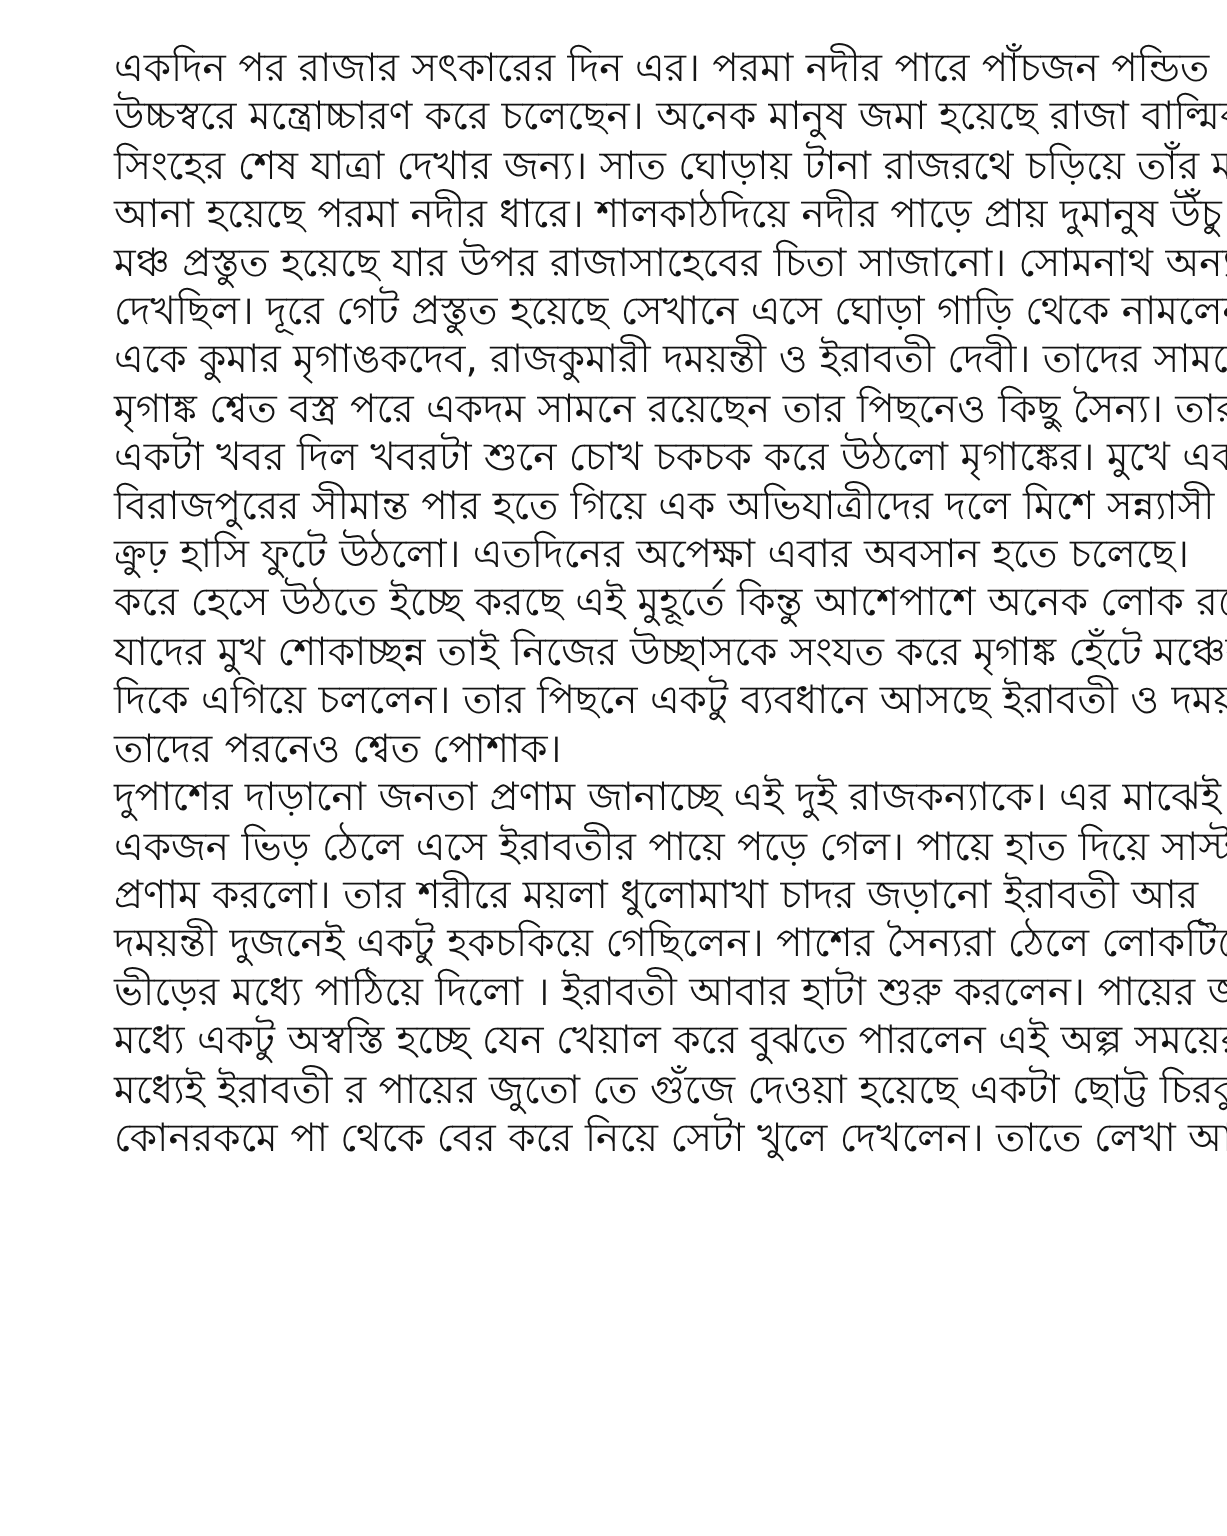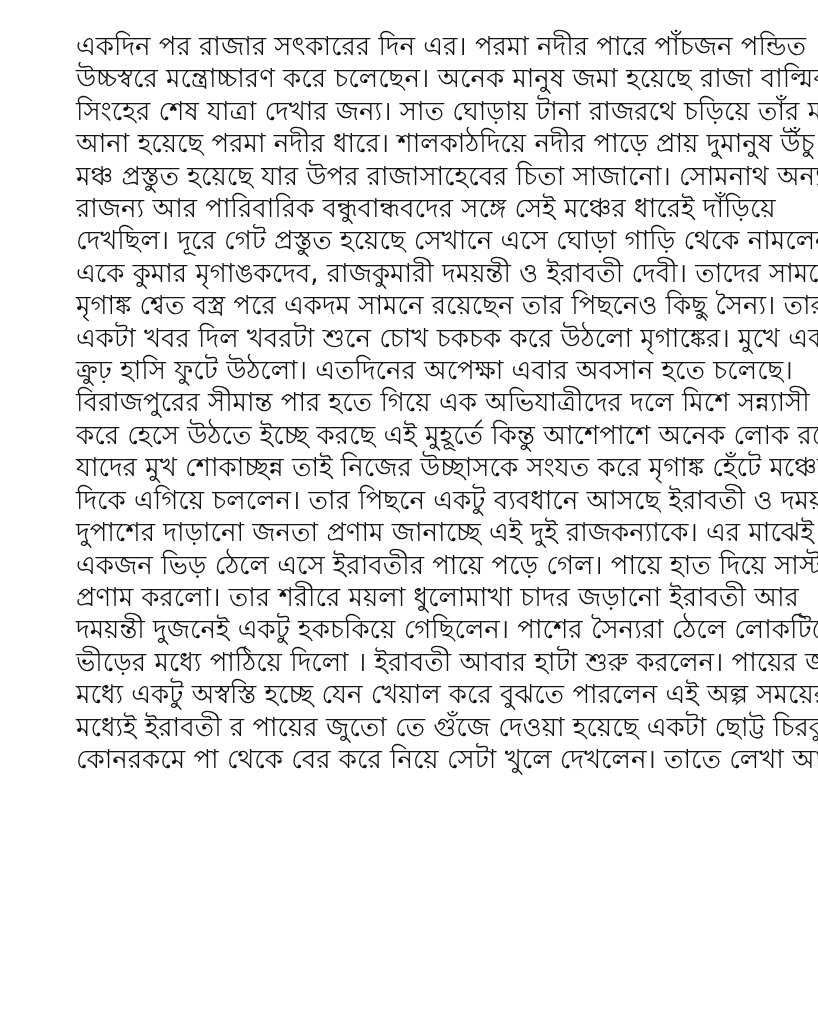--- a/index.html
+++ b/index.html
@@ -35,30 +35,30 @@
 </head>
 <body>
 
 <div class="page">
   <div class="text-block">
       <div class="text-line">একদিন পর রাজার সৎকারের দিন এর। পরমা নদীর পারে পাঁচজন পন্ডিত</div>
       <div class="text-line">উচ্চস্বরে মন্ত্রোচ্চারণ করে চলেছেন। অনেক মানুষ জমা হয়েছে রাজা বাল্মিকী</div>
       <div class="text-line">সিংহের শেষ যাত্রা দেখার জন্য। সাত ঘোড়ায় টানা রাজরথে চড়িয়ে তাঁর মরদেহ</div>
       <div class="text-line">আনা হয়েছে পরমা নদীর ধারে। শালকাঠদিয়ে নদীর পাড়ে প্রায় দুমানুষ উঁচু এক</div>
       <div class="text-line">মঞ্চ প্রস্তুত হয়েছে যার উপর রাজাসাহেবের চিতা সাজানো। সোমনাথ অন্যান্য</div>
-      <div class="text-line">রাজন্য আর পারিবারিক বন্ধুবান্ধবদের সঙ্গে সেই মঞ্চের ধারেই দাঁড়িয়ে</div>
       <div class="text-line">দেখছিল। দূরে গেট প্রস্তুত হয়েছে সেখানে এসে ঘোড়া গাড়ি থেকে নামলেন্ একে</div>
       <div class="text-line">একে কুমার মৃগাঙকদেব, রাজকুমারী দময়ন্তী ও ইরাবতী দেবী। তাদের সামনে</div>
       <div class="text-line">মৃগাঙ্ক শ্বেত বস্ত্র পরে একদম সামনে রয়েছেন তার পিছনেও কিছু সৈন্য। তারপর</div>
       <div class="text-line">একটা খবর দিল খবরটা শুনে চোখ চকচক করে উঠলো মৃগাঙ্কের। মুখে একটা</div>
+      <div class="text-line">বিরাজপুরের সীমান্ত পার হতে গিয়ে এক অভিযাত্রীদের দলে মিশে সন্ন্যাসী</div>
       <div class="text-line">ক্রুঢ় হাসি ফুটে উঠলো। এতদিনের অপেক্ষা এবার অবসান হতে চলেছে।</div>
-      <div class="text-line">বিরাজপুরের সীমান্ত পার হতে গিয়ে এক অভিযাত্রীদের দলে মিশে সন্ন্যাসী</div>
       <div class="text-line">করে হেসে উঠতে ইচ্ছে করছে এই মুহূর্তে কিন্তু আশেপাশে অনেক লোক রয়েছে</div>
       <div class="text-line">যাদের মুখ শোকাচ্ছন্ন তাই নিজের উচ্ছাসকে সংযত করে মৃগাঙ্ক হেঁটে মঞ্চের</div>
       <div class="text-line">দিকে এগিয়ে চললেন। তার পিছনে একটু ব্যবধানে আসছে ইরাবতী ও দময়ন্তী</div>
+      <div class="text-line">তাদের পরনেও শ্বেত পোশাক।</div>
       <div class="text-line">দুপাশের দাড়ানো জনতা প্রণাম জানাচ্ছে এই দুই রাজকন্যাকে। এর মাঝেই</div>
       <div class="text-line">একজন ভিড় ঠেলে এসে ইরাবতীর  পায়ে পড়ে গেল। পায়ে হাত দিয়ে সাস্টাঙ্গে</div>
       <div class="text-line">প্রণাম করলো। তার শরীরে ময়লা ধুলোমাখা চাদর জড়ানো ইরাবতী আর</div>
       <div class="text-line">দময়ন্তী দুজনেই একটু হকচকিয়ে গেছিলেন। পাশের সৈন্যরা ঠেলে লোকটিকে</div>
       <div class="text-line">ভীড়ের মধ্যে পাঠিয়ে দিলো । ইরাবতী আবার হাটা শুরু করলেন। পায়ের জুটির</div>
       <div class="text-line">মধ্যে একটু অস্বস্তি হচ্ছে যেন খেয়াল করে বুঝতে পারলেন এই অল্প সময়ের</div>
       <div class="text-line">মধ্যেই ইরাবতী র পায়ের জুতো তে গুঁজে দেওয়া হয়েছে একটা ছোট্ট চিরকুট।</div>
       <div class="text-line">কোনরকমে পা থেকে বের করে নিয়ে সেটা খুলে দেখলেন। তাতে লেখা আছে-</div>
     </div>
 </div>

